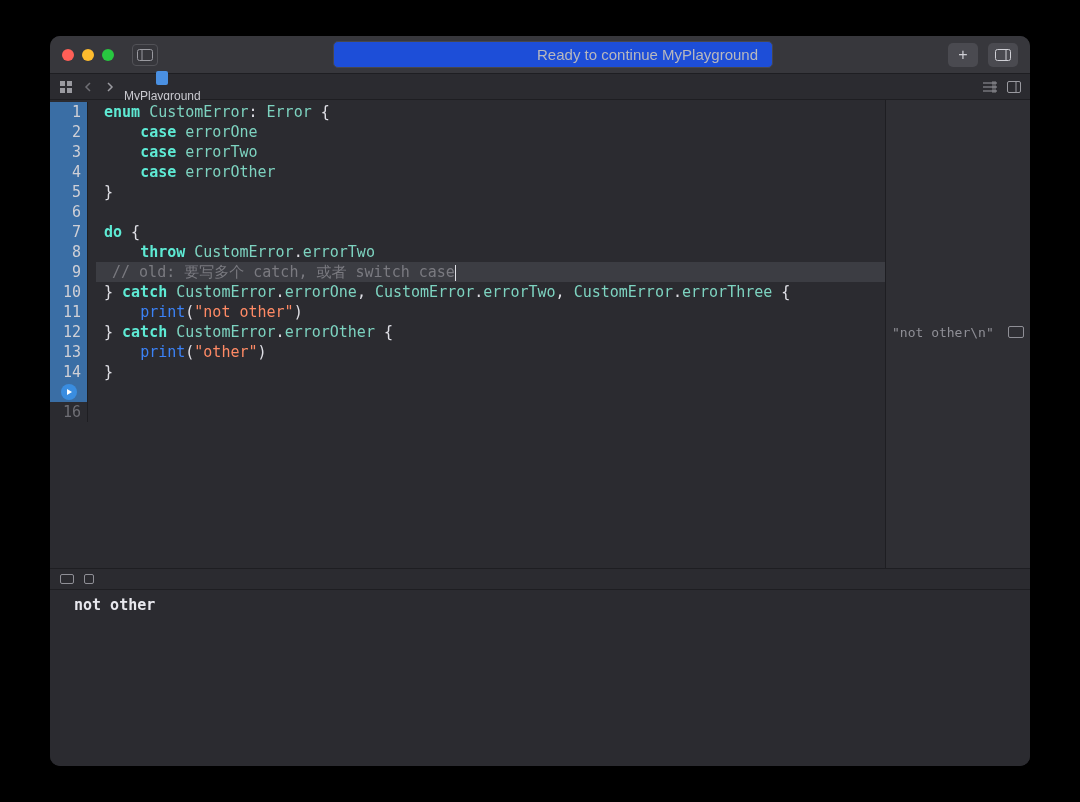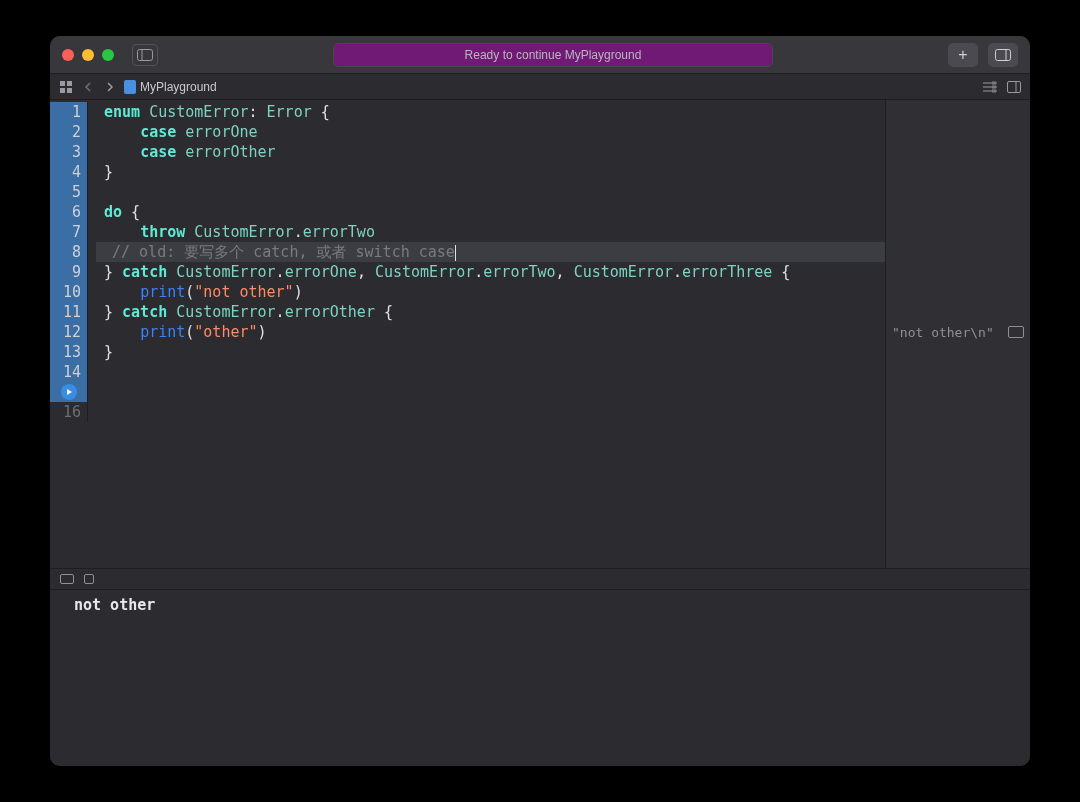--- a/index.html
+++ b/index.html
@@ -38,28 +38,28 @@
     .tl.yellow { background: #febc2e; }
     .tl.green { background: #28c840; }
     .tb-left-icons { display: flex; gap: 10px; align-items: center; color: #9a9aa0; }
     .tb-icon {
       width: 26px; height: 22px; border: 1px solid #525257; border-radius: 4px;
       display: inline-flex; align-items: center; justify-content: center;
     }
     .status-pill {
       flex: 0 0 auto;
       margin: 0 auto;
-      background: #701a75;
+      background: #1d4ed8;
       border: 1px solid #47474c;
       color: #b8b8be;
-      font-size: 12px;
+      font-size: 15px;
       padding: 4px 14px;
       border-radius: 5px;
       min-width: 440px;
-      text-align: center;
+      text-align: right;
     }
     .tb-right { display: flex; gap: 10px; align-items: center; color: #bcbcc2; }
     .tb-btn {
       width: 30px; height: 24px; background: #4a4a50; border-radius: 5px;
       display: inline-flex; align-items: center; justify-content: center;
       color: #cfcfd5; font-size: 16px;
     }
     
     .navbar {
       height: 26px;
@@ -67,21 +67,21 @@
       border-bottom: 1px solid #1e1e22;
       display: flex;
       align-items: center;
       padding: 0 8px;
       gap: 6px;
       color: #9a9aa0;
       font-size: 12px;
     }
     .nav-icons { display: flex; gap: 6px; align-items: center; }
     .nav-ico { width: 16px; height: 16px; display: inline-flex; align-items: center; justify-content: center; }
-    .breadcrumb { display: flex; align-items: center; gap: 4px; color: #c9c9cf; }
+    .breadcrumb { display: flex; align-items: center; gap: 4px; color: #c9c9cf; flex-direction: column; }
     .file-icon {
       width: 12px; height: 14px; background: #4a90e2; border-radius: 2px;
       display: inline-block; position: relative;
     }
     .nav-right { margin-left: auto; display: flex; gap: 8px; }
     
     .main {
       flex: 1;
       display: flex;
       flex-direction: column;
@@ -284,20 +284,21 @@
             <div class="gutter-line play">
               <span class="play-btn">
                 <span class="play-tri"></span>
               </span>
             </div>
             <div class="gutter-line inactive">16</div>
           </div>
         <div class="code-lines" id="code-lines">
             <div class="code-line"><span class="kw">enum</span><span> </span><span class="type">CustomError</span><span class="punct">:</span><span> </span><span class="type">Error</span><span> </span><span class="punct">{</span></div>
             <div class="code-line"><span>    </span><span class="kw">case</span><span> </span><span class="member">errorOne</span></div>
+            <div class="code-line"><span>    </span><span class="kw">case</span><span> </span><span class="member">errorTwo</span></div>
             <div class="code-line"><span>    </span><span class="kw">case</span><span> </span><span class="member">errorOther</span></div>
             <div class="code-line"><span class="punct">}</span></div>
             <div class="code-line"></div>
             <div class="code-line"><span class="kw">do</span><span> </span><span class="punct">{</span></div>
             <div class="code-line"><span>    </span><span class="kw">throw</span><span> </span><span class="type">CustomError</span><span class="punct">.</span><span class="member">errorTwo</span></div>
             <div class="code-line highlighted"><span class="comment">// old: 要写多个 catch, 或者 switch case</span><span class="cursor"></span></div>
             <div class="code-line"><span class="punct">}</span><span> </span><span class="kw">catch</span><span> </span><span class="type">CustomError</span><span class="punct">.</span><span class="member">errorOne</span><span class="punct">,</span><span> </span><span class="type">CustomError</span><span class="punct">.</span><span class="member">errorTwo</span><span class="punct">,</span><span> </span><span class="type">CustomError</span><span class="punct">.</span><span class="member">errorThree</span><span> </span><span class="punct">{</span></div>
             <div class="code-line"><span>    </span><span class="call">print</span><span class="punct">(</span><span class="str">"not other"</span><span class="punct">)</span></div>
             <div class="code-line"><span class="punct">}</span><span> </span><span class="kw">catch</span><span> </span><span class="type">CustomError</span><span class="punct">.</span><span class="member">errorOther</span><span> </span><span class="punct">{</span></div>
             <div class="code-line"><span>    </span><span class="call">print</span><span class="punct">(</span><span class="str">"other"</span><span class="punct">)</span></div>

